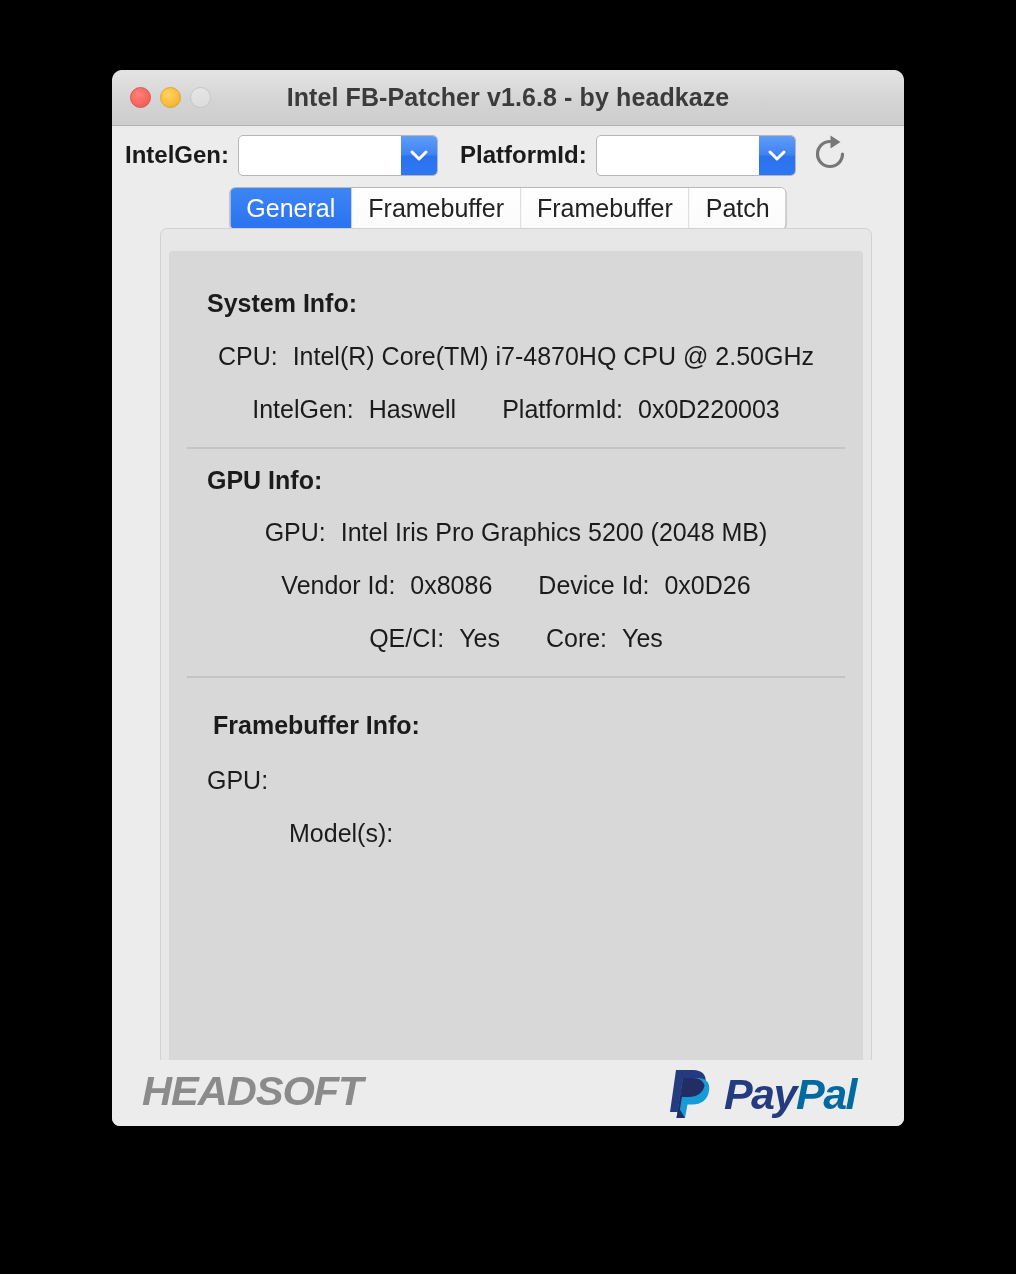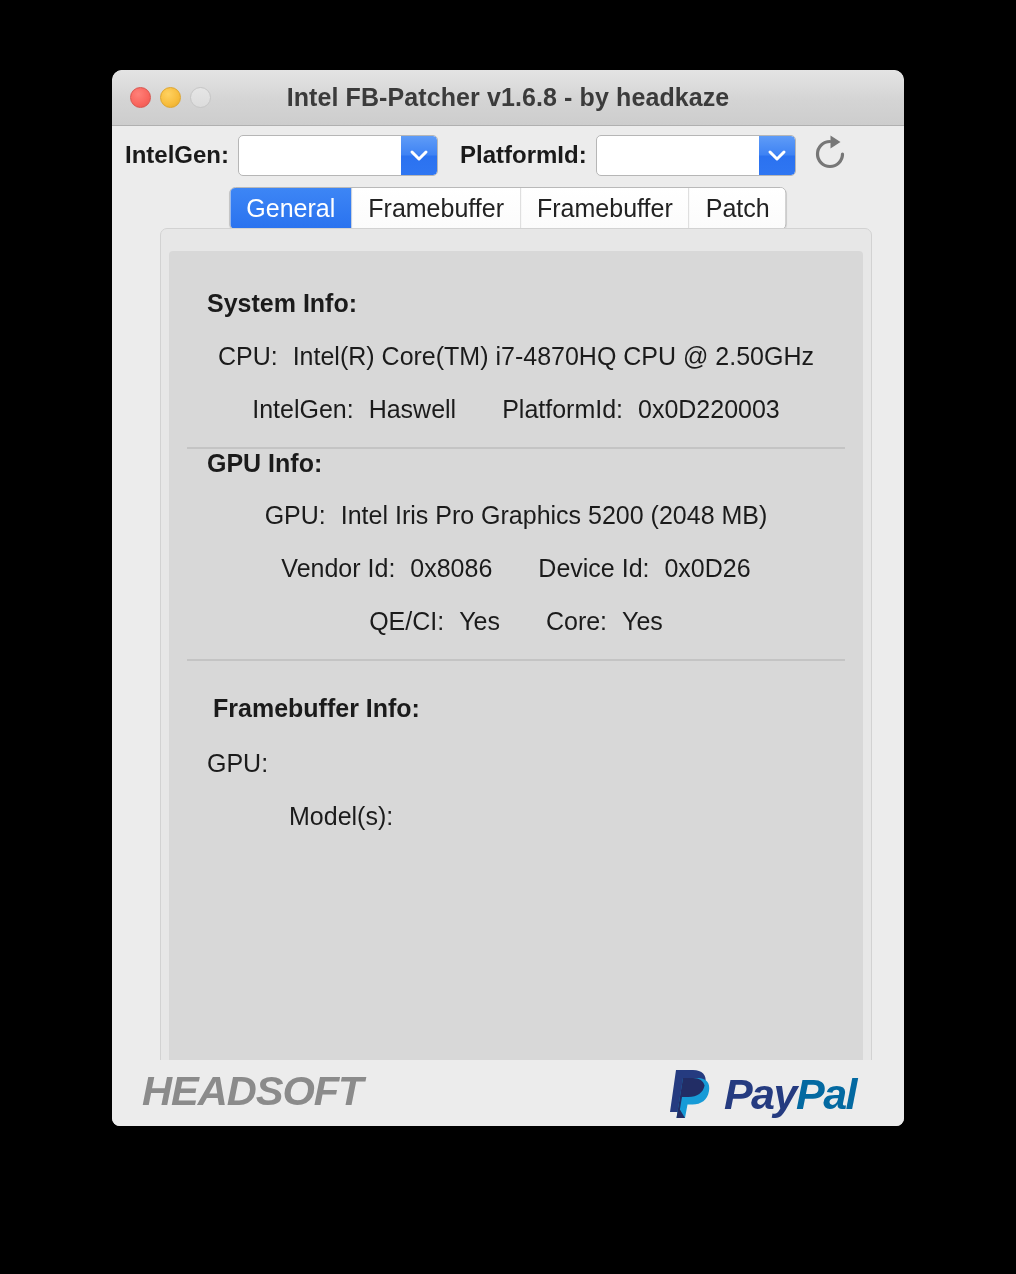--- a/index.html
+++ b/index.html
@@ -361,21 +361,21 @@
           </span>
           <span>
             <span class="lbl">PlatformId:</span>
             <span class="val" style="margin-left:8px;">0x0D220003</span>
           </span>
         </div>
       </div>
 
       <div class="hr" style="margin:23px 18px 0 18px;"></div>
 
-      <div style="">
+      <div style="padding-top:17px;">
         <div class="sec-head" style="margin-left:38px;">GPU Info:</div>
 
         <div class="row center-row" style="margin-top:23px;">
           <span class="lbl">GPU:</span>
           <span class="val" style="margin-left:8px;">Intel Iris Pro Graphics 5200 (2048 MB)</span>
         </div>
 
         <div class="row split-row" style="margin-top:24px;">
           <span>
             <span class="lbl">Vendor Id:</span>

